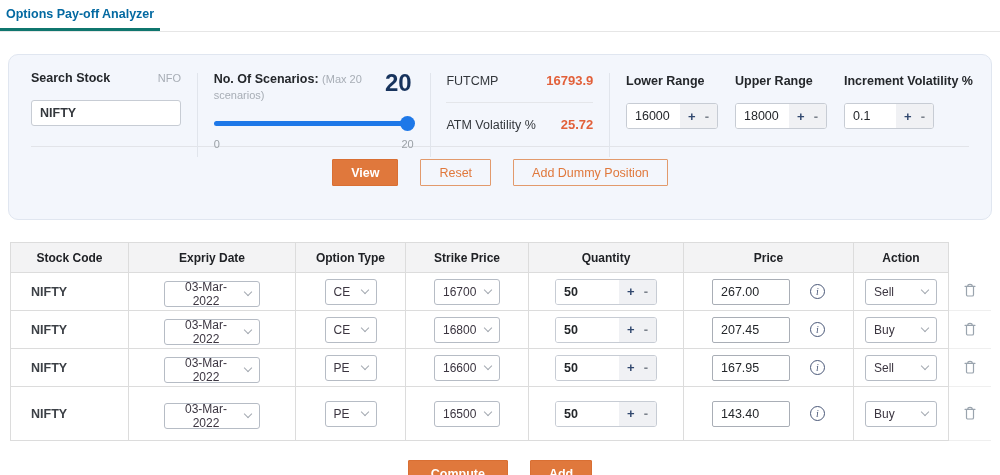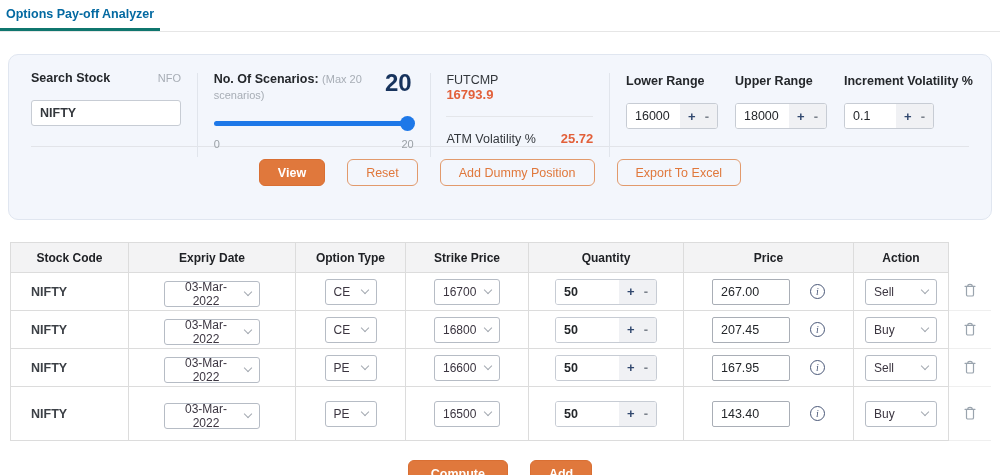--- a/index.html
+++ b/index.html
@@ -34,40 +34,40 @@
   .slider-track { position:absolute; top:5px; left:0; right:0; height:5px; border-radius:3px;
     background:#1e78e8; }
   .slider-handle { position:absolute; top:0; right:-1px; width:15px; height:15px;
     border-radius:50%; background:#1e78e8; }
   .scale { display:flex; justify-content:space-between; width:200px; margin-top:7px;
     font-size:11px; color:#9aa0a6; }
 
   
   .sec-metrics { width:212px; padding-top:2px; }
   .metric-row { display:flex; justify-content:space-between; align-items:baseline; }
-  .metric-row.first { padding-bottom:14px; border-bottom:1px solid #e4e6ea;flex-direction:column; }
+  .metric-row.first { padding-bottom:14px; border-bottom:1px solid #e4e6ea; }
   .metric-row.second { margin-top:14px; }
   .metric-label { font-size:12.5px; color:#33373c; }
   .metric-value { font-size:13px; font-weight:bold; color:#e2603a; }
 
   
   .sec-ranges { display:flex; gap:17px; }
   .range-block .lbl { white-space:nowrap; }
   .stepper { margin-top:14px; display:flex; align-items:stretch; height:26px;
     border:1px solid #c7ccd4; border-radius:3px; background:#fff; overflow:hidden; }
   .stepper .val { flex:1; display:flex; align-items:center; padding-left:8px;
     font-size:12.5px; color:#24272b; background:#fff; }
   .stepper .ops { display:flex; align-items:center; gap:9px; padding:0 8px; background:#f0f1f4; }
   .op-plus { font-size:13px; font-weight:bold; color:#31486e; cursor:pointer; line-height:1; }
   .op-minus { font-size:13px; font-weight:bold; color:#7b828c; cursor:pointer; line-height:1; }
   .w92 { width:92px; } .w90 { width:90px; }
 
   .p-hr { border:none; border-top:1px solid #e2e4e9; margin:3px 22px 0 22px; }
   .p-actions { display:flex; justify-content:center; gap:22px; margin-top:12px; }
-  .btn { height:27px; border-radius:6px; font-family:inherit; font-size:12.5px;
+  .btn { height:27px; border-radius:1px; font-family:inherit; font-size:12.5px;
     padding:0 18px; cursor:pointer; }
   .btn-filled { background:#e0783c; border:1px solid #d96f33; color:#fff; font-weight:bold; }
   .btn-outline { background:transparent; border:1px solid #e29a6c; color:#e0783c; }
 
   
   table.positions { margin:22px 0 0 10px; border-collapse:collapse; table-layout:fixed; }
   .positions th { background:#f3f3f4; border:1px solid #dcdcdc; height:30px;
     font-size:12px; font-weight:bold; color:#202226; }
   .positions td { border:1px solid #dcdcdc; height:38px; text-align:center; vertical-align:middle; }
   .positions tr.tall td { height:54px; }
@@ -181,21 +181,20 @@
       </div>
     </div>
   </div>
 
   <hr class="p-hr">
 
   <div class="p-actions">
     <button class="btn btn-filled">View</button>
     <button class="btn btn-outline">Reset</button>
     <button class="btn btn-outline">Add Dummy Position</button>
-    <button class="btn btn-outline">Export To Excel</button>
   </div>
 </div>
 
 <table class="positions">
   <colgroup>
     <col style="width:118px">
       <col style="width:167px">
       <col style="width:110px">
       <col style="width:123px">
     <col style="width:155px">

